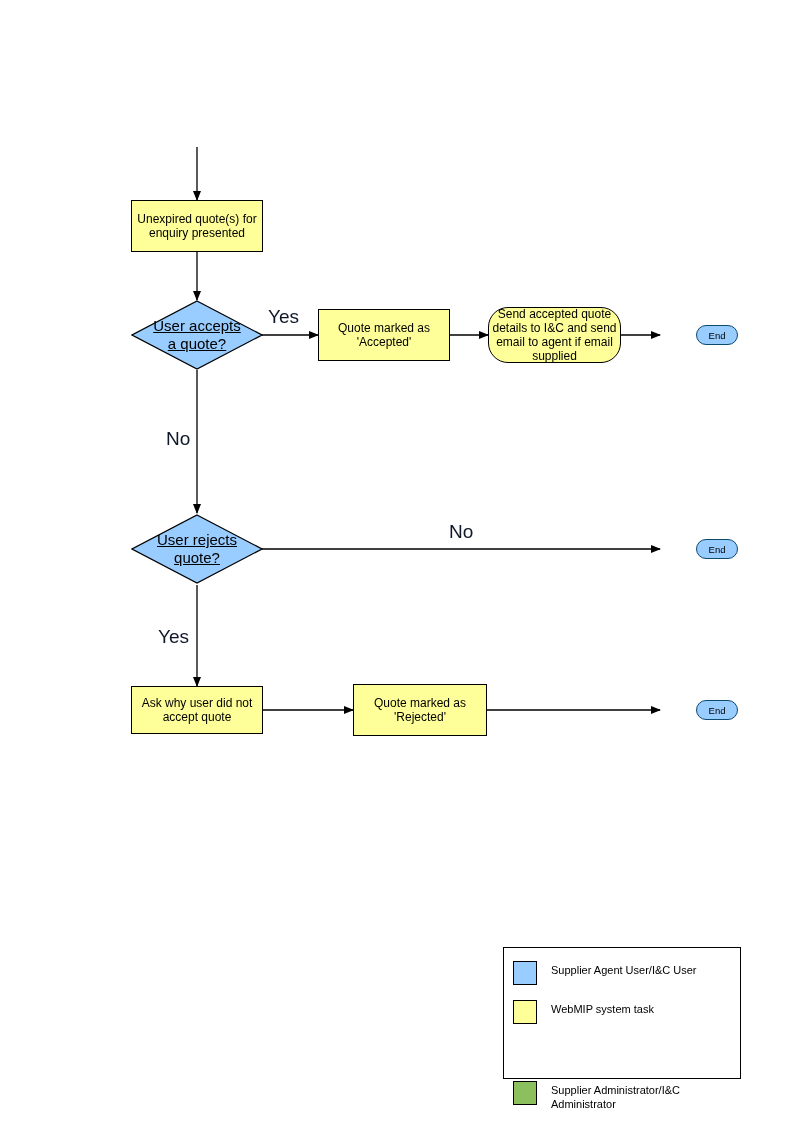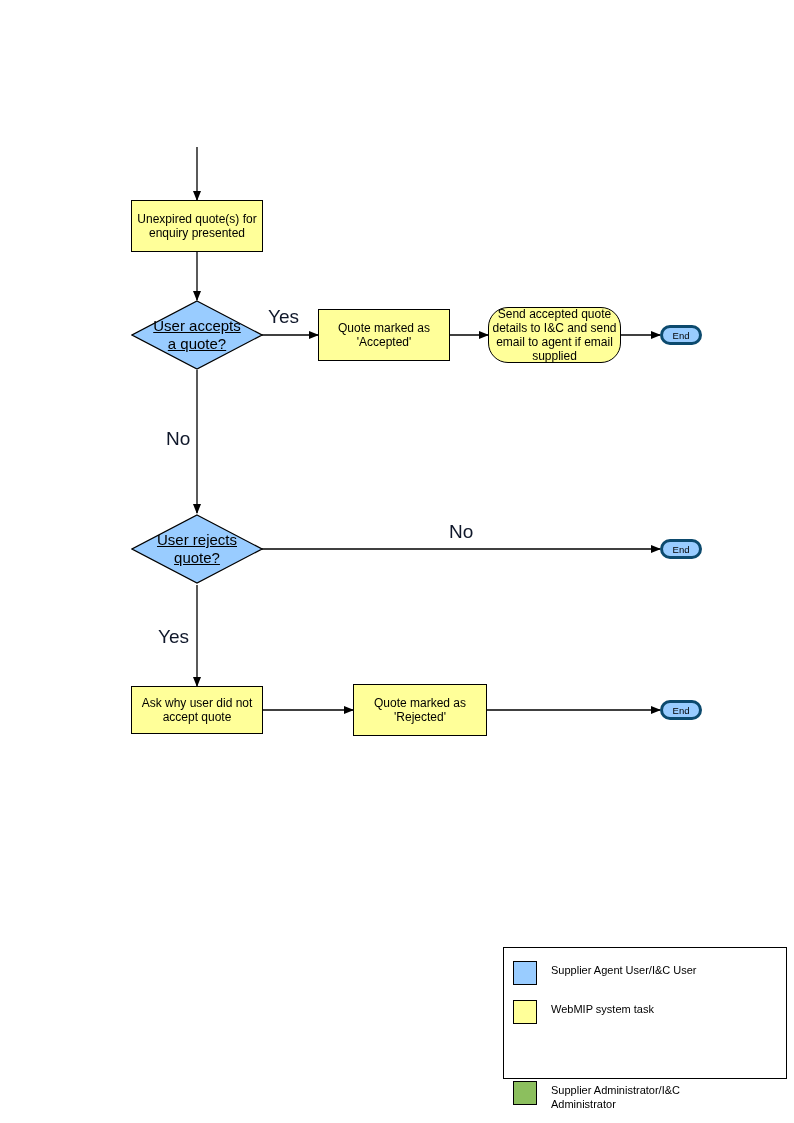--- a/index.html
+++ b/index.html
@@ -72,27 +72,28 @@
     justify-content: center;
     padding-top: 24px;
     box-sizing: border-box;
     font-size: 9.5px;
     color: #000000;
   }
   .terminator {
     position: absolute;
     box-sizing: border-box;
     background: #99ccff;
-    border: 3px solid #0c4a6e;
+    border: 1px solid #0c4a6e;
     border-radius: 11px;
     display: flex;
     align-items: center;
     justify-content: center;
     font-size: 9.5px;
     color: #000000;
+    margin-left: 36px;
   }
   .edge-label {
     position: absolute;
     font-size: 19px;
     color: #0f172a;
     font-family: "Liberation Sans", sans-serif;
   }
   .legend {
     position: absolute;
     box-sizing: border-box;
@@ -191,21 +192,21 @@
   <div class="node process" style="left:353px; top:684px; width:134px; height:52px;">Quote  marked as
 'Rejected'</div>
 
   <div class="terminator" style="left:660px; top:700px; width:42px; height:20px;">End</div>
 
   <div class="edge-label" style="left:268px; top:306px;">Yes</div>
   <div class="edge-label" style="left:166px; top:428px;">No</div>
   <div class="edge-label" style="left:449px; top:521px;">No</div>
   <div class="edge-label" style="left:158px; top:626px;">Yes</div>
 
-  <div class="legend" style="left:503px; top:947px; width:284px; height:132px;">
+  <div class="legend" style="left:503px; top:947px; width:238px; height:132px;">
 
     <div class="legend-row" style="left:9px; top:13px;">
       <span class="swatch" style="background:#99ccff;"></span>
       <span class="legend-text">Supplier Agent User/I&amp;C User</span>
     </div>
 
     <div class="legend-row" style="left:9px; top:52px;">
       <span class="swatch" style="background:#ffff99;"></span>
       <span class="legend-text">WebMIP system task</span>
     </div>

